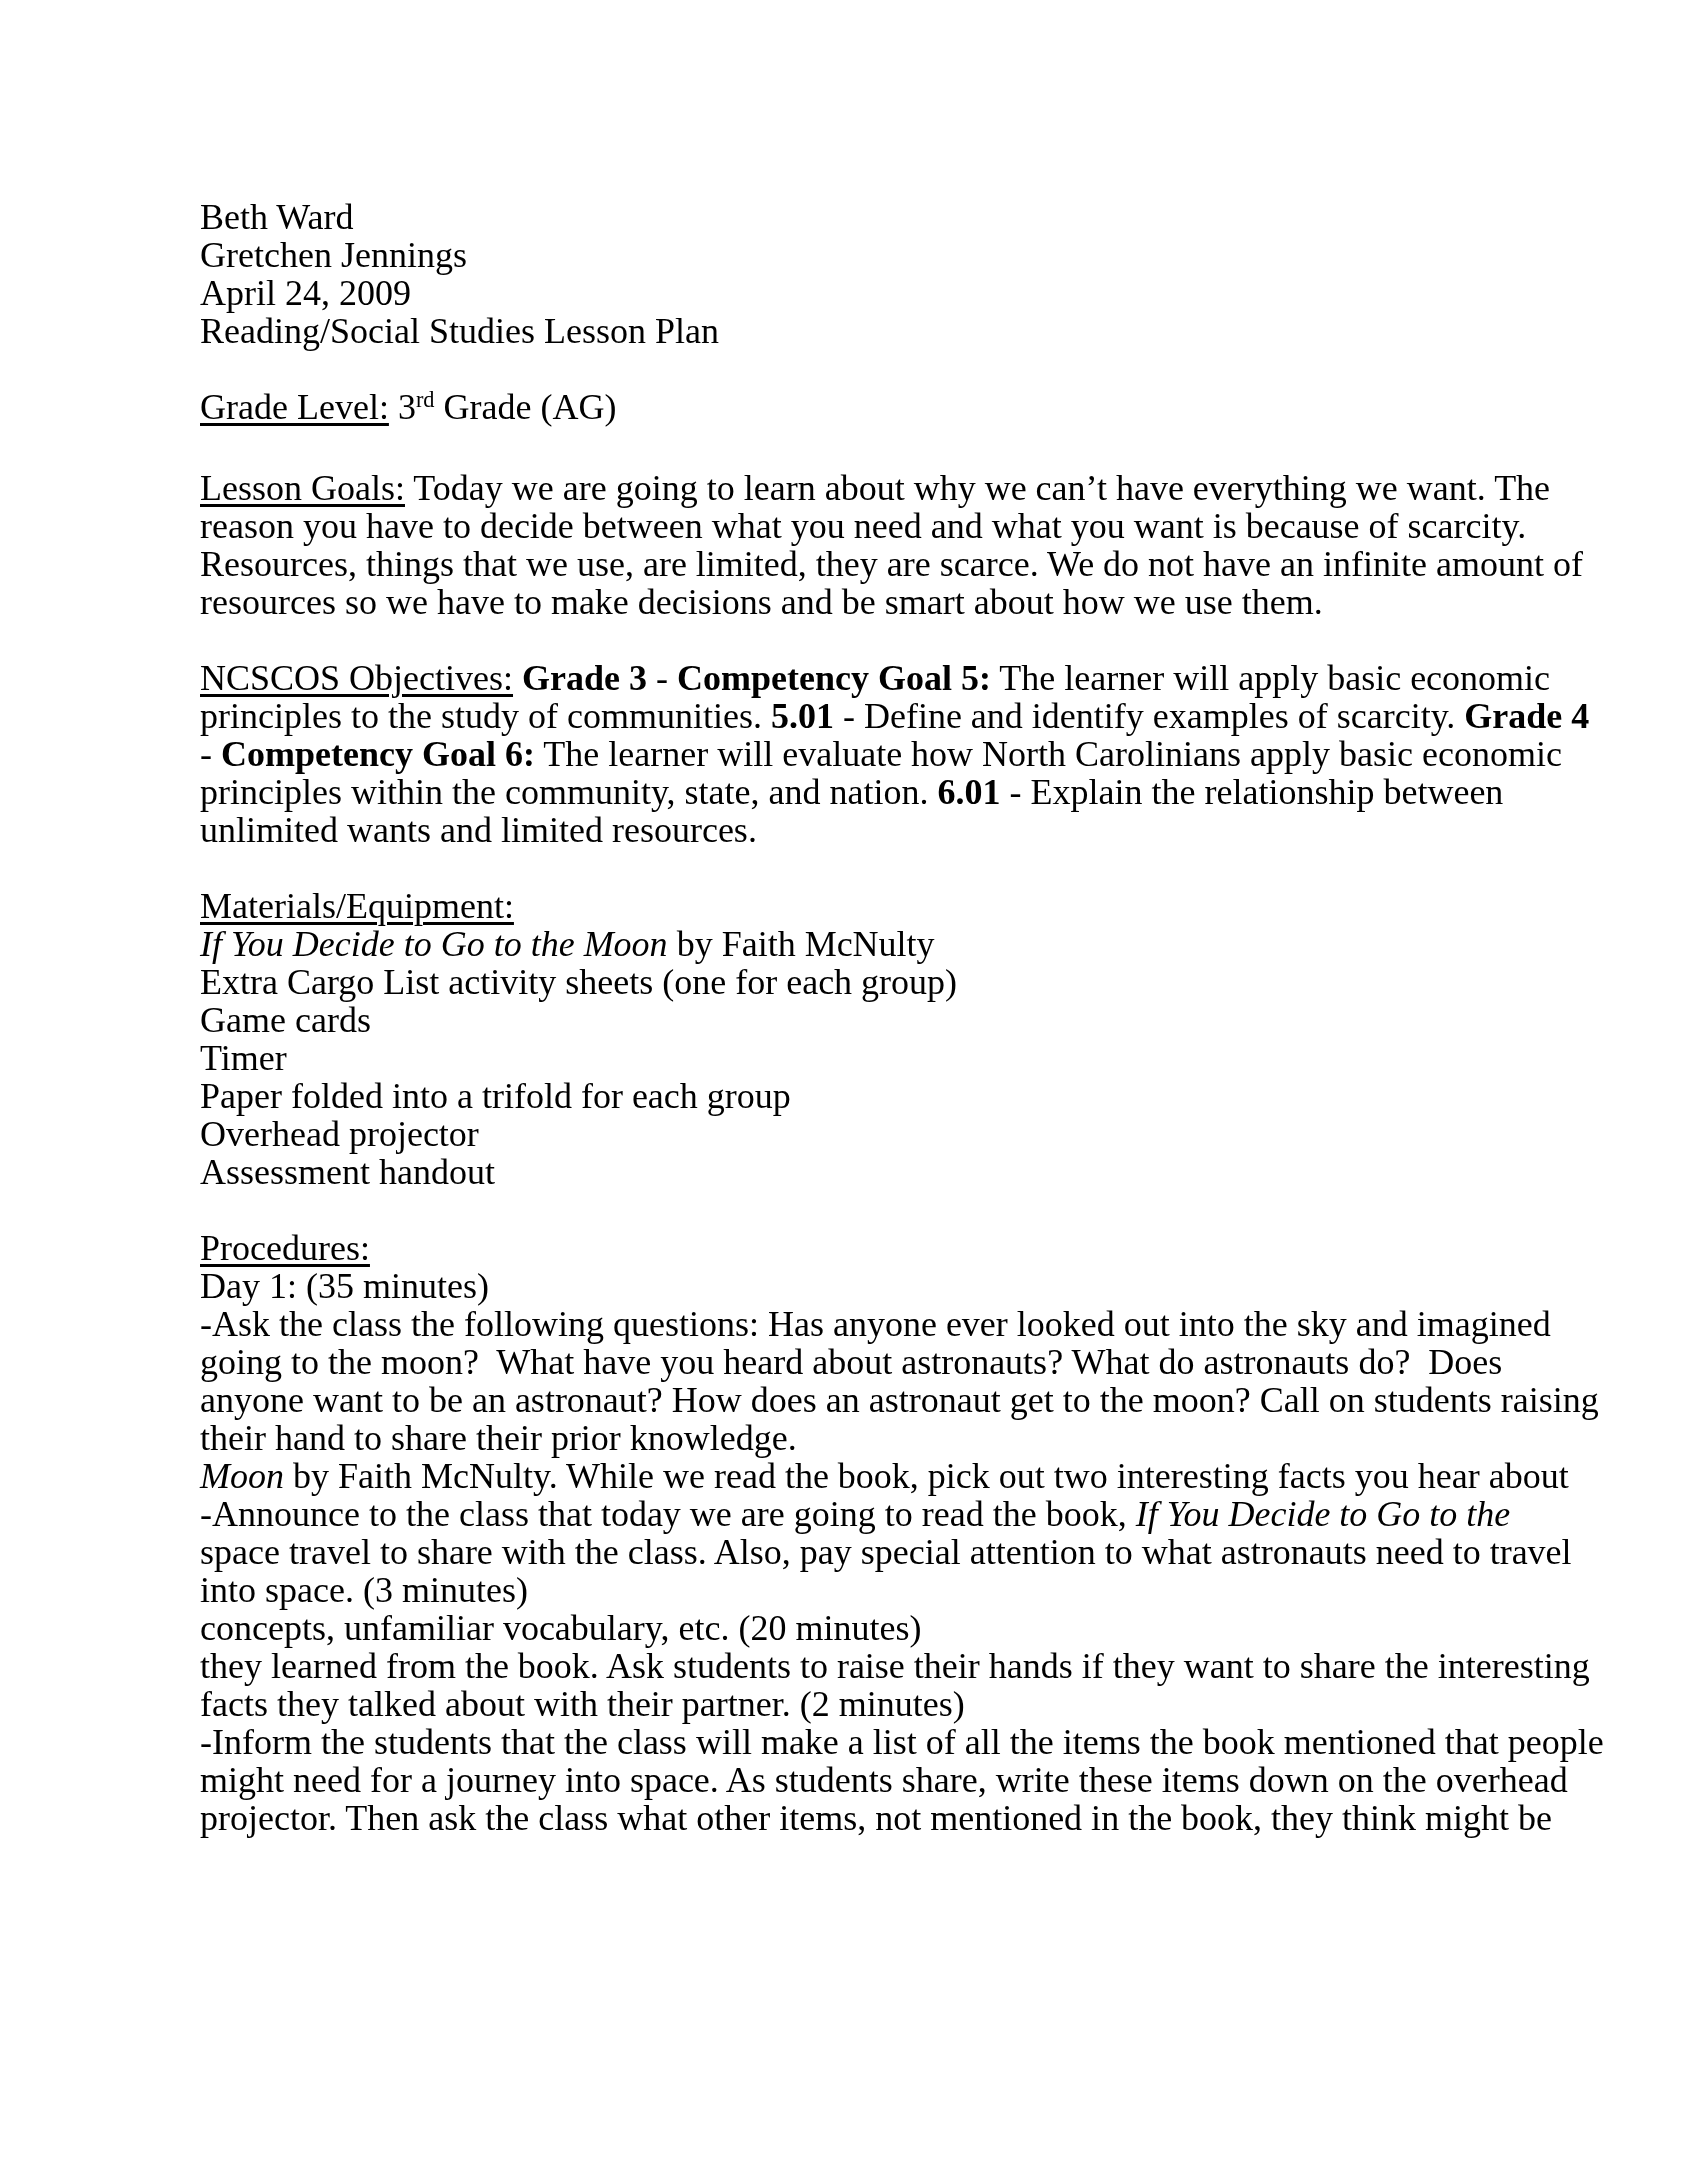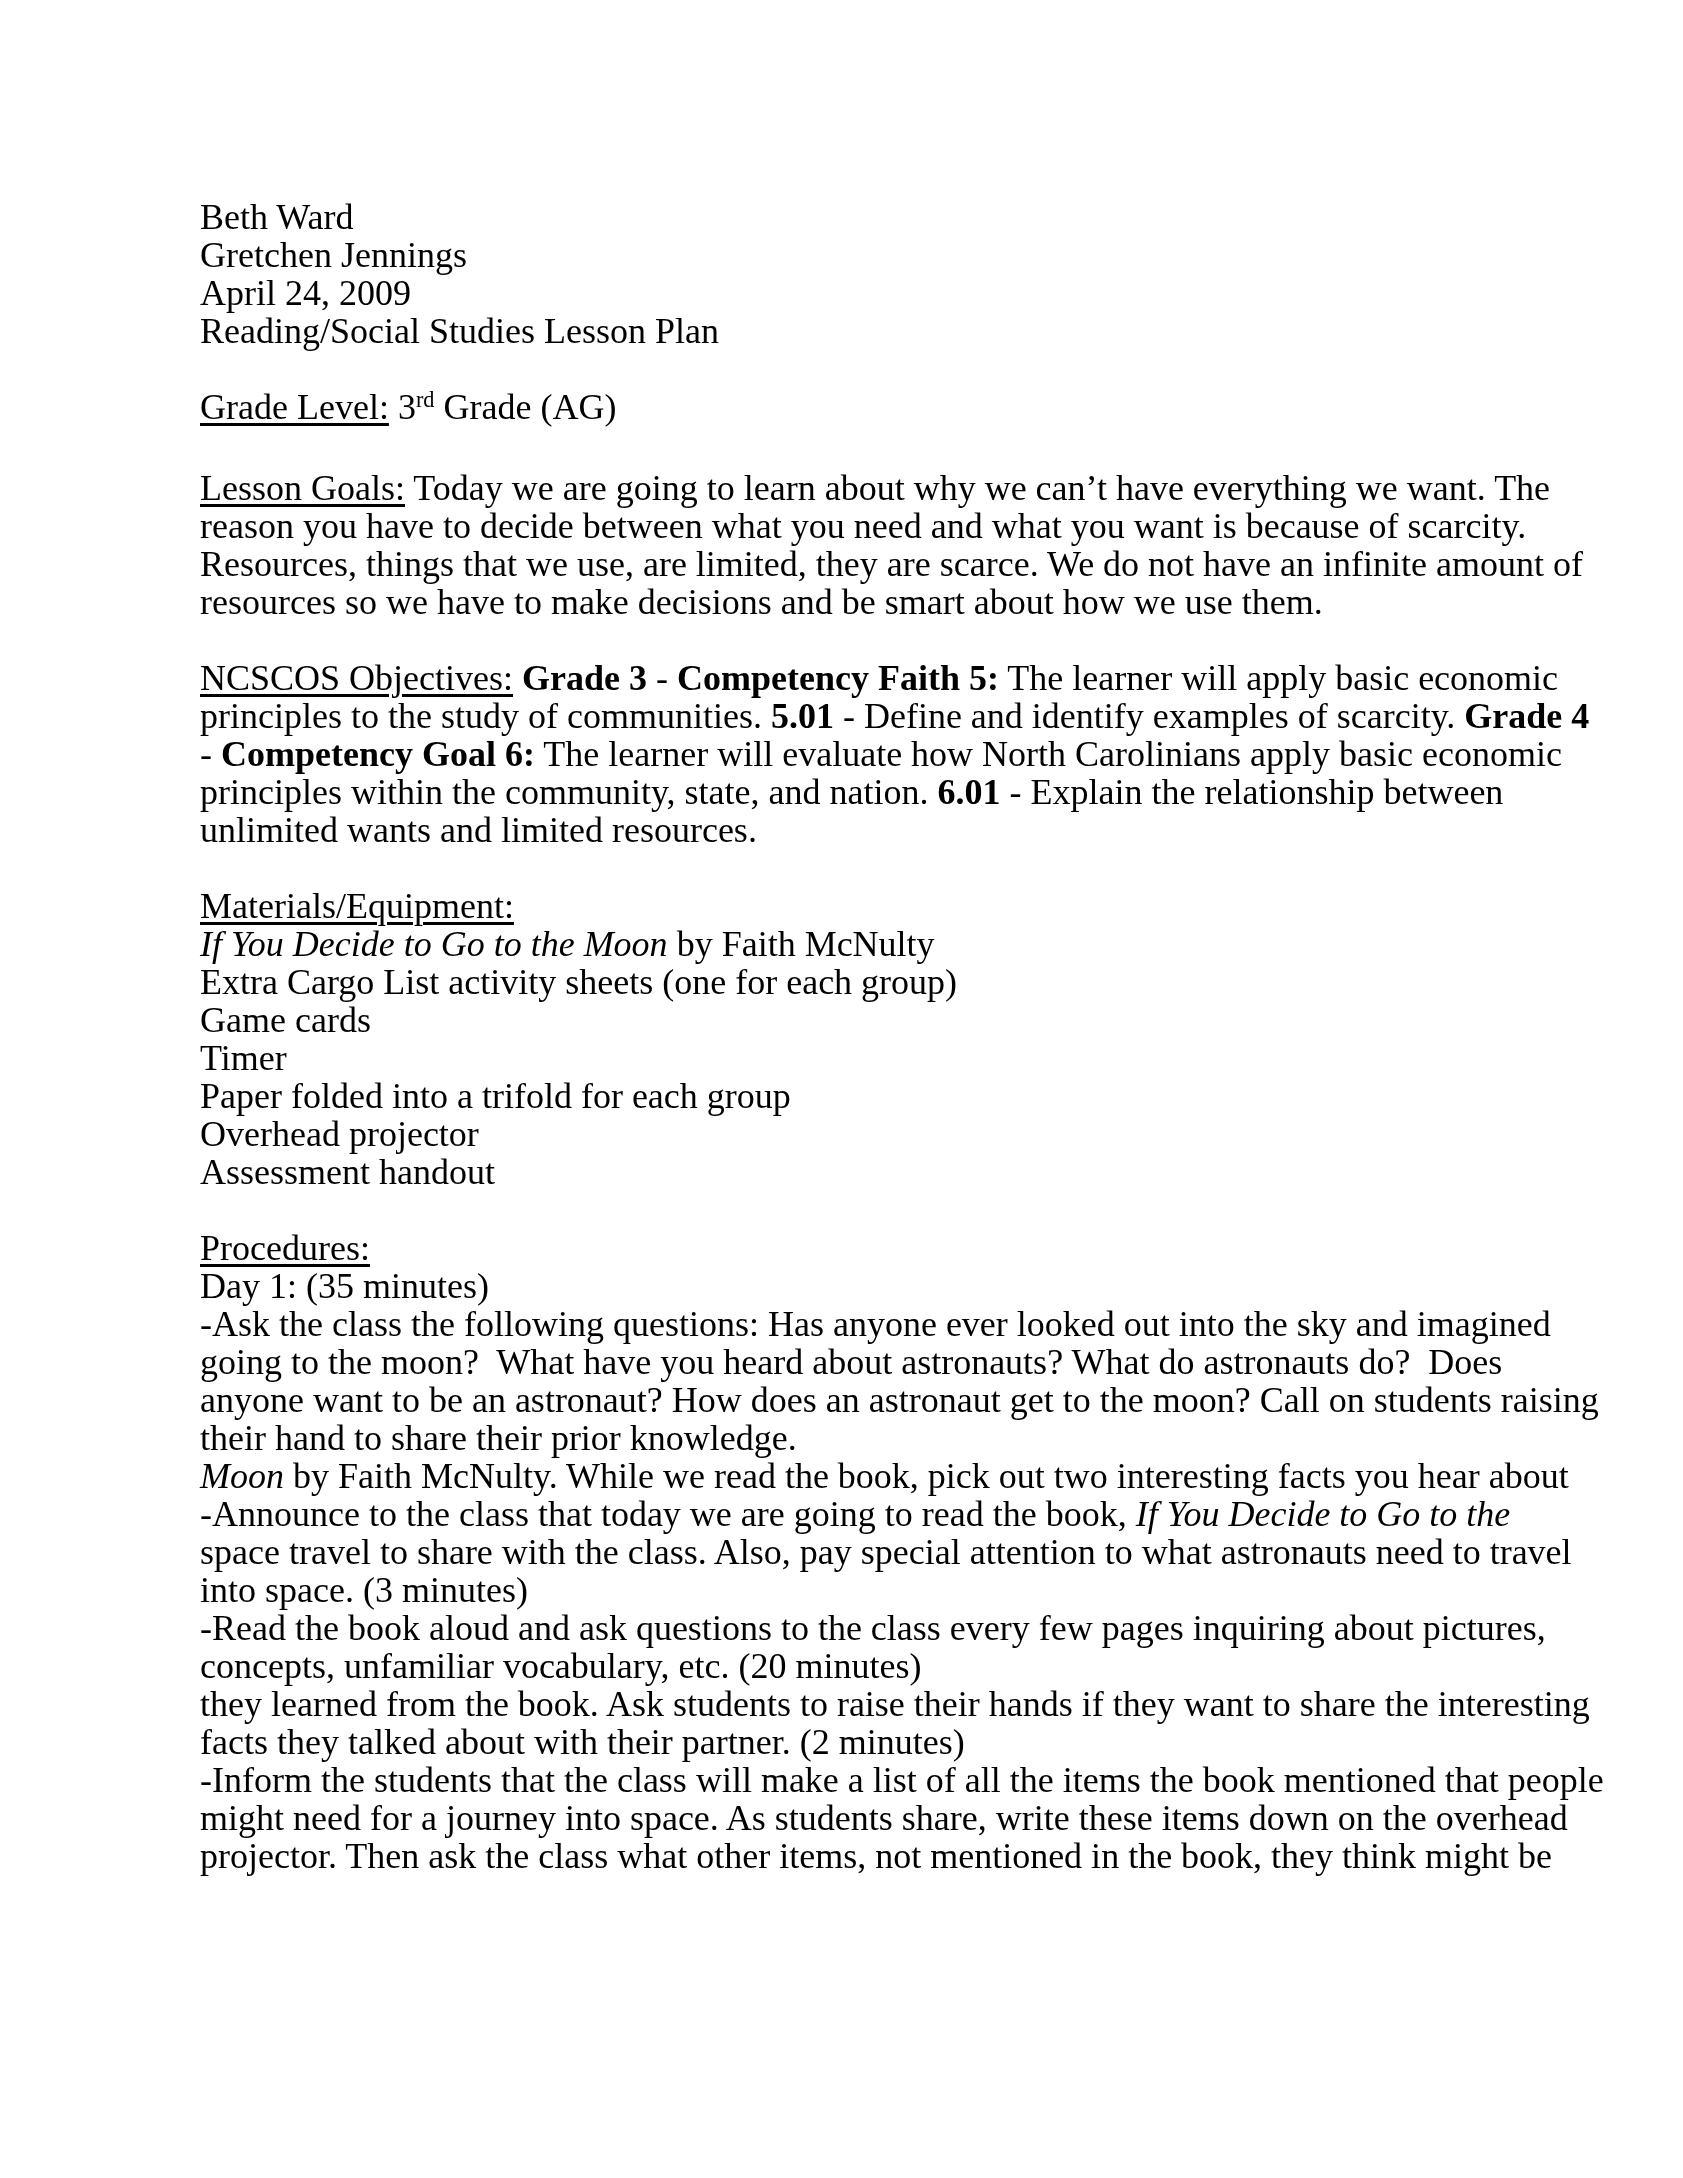--- a/index.html
+++ b/index.html
@@ -45,21 +45,21 @@
       <div class="line"><span>April 24, 2009</span></div>
       <div class="line"><span>Reading/Social Studies Lesson Plan</span></div>
       <div class="line"></div>
       <div class="line"><span class="u">Grade Level:</span><span> 3</span><span class="sup">rd</span><span> Grade (AG)</span></div>
       <div class="line"></div>
       <div class="line"><span class="u">Lesson Goals:</span><span> Today we are going to learn about why we can’t have everything we want. The</span></div>
       <div class="line"><span>reason you have to decide between what you need and what you want is because of scarcity.</span></div>
       <div class="line"><span>Resources, things that we use, are limited, they are scarce. We do not have an infinite amount of</span></div>
       <div class="line"><span>resources so we have to make decisions and be smart about how we use them.</span></div>
       <div class="line"></div>
-      <div class="line"><span class="u">NCSCOS Objectives:</span><span> </span><span class="b">Grade 3</span><span> - </span><span class="b">Competency Faith 5:</span><span> The learner will apply basic economic</span></div>
+      <div class="line"><span class="u">NCSCOS Objectives:</span><span> </span><span class="b">Grade 3</span><span> - </span><span class="b">Competency Goal 5:</span><span> The learner will apply basic economic</span></div>
       <div class="line"><span>principles to the study of communities. </span><span class="b">5.01</span><span> - Define and identify examples of scarcity. </span><span class="b">Grade 4</span></div>
       <div class="line"><span>- </span><span class="b">Competency Goal 6:</span><span> The learner will evaluate how North Carolinians apply basic economic</span></div>
       <div class="line"><span>principles within the community, state, and nation. </span><span class="b">6.01</span><span> - Explain the relationship between</span></div>
       <div class="line"><span>unlimited wants and limited resources.</span></div>
       <div class="line"></div>
       <div class="line"><span class="u">Materials/Equipment:</span></div>
       <div class="line"><span class="i">If You Decide to Go to the Moon</span><span> by Faith McNulty</span></div>
       <div class="line"><span>Extra Cargo List activity sheets (one for each group)</span></div>
       <div class="line"><span>Game cards</span></div>
       <div class="line"><span>Timer</span></div>
@@ -70,21 +70,20 @@
       <div class="line"><span class="u">Procedures:</span></div>
       <div class="line"><span>Day 1: (35 minutes)</span></div>
       <div class="line"><span>-Ask the class the following questions: Has anyone ever looked out into the sky and imagined</span></div>
       <div class="line"><span>going to the moon?  What have you heard about astronauts? What do astronauts do?  Does</span></div>
       <div class="line"><span>anyone want to be an astronaut? How does an astronaut get to the moon? Call on students raising</span></div>
       <div class="line"><span>their hand to share their prior knowledge.</span></div>
       <div class="line"><span class="i">Moon</span><span> by Faith McNulty. While we read the book, pick out two interesting facts you hear about</span></div>
       <div class="line"><span>-Announce to the class that today we are going to read the book, </span><span class="i">If You Decide to Go to the</span></div>
       <div class="line"><span>space travel to share with the class. Also, pay special attention to what astronauts need to travel</span></div>
       <div class="line"><span>into space. (3 minutes)</span></div>
-      <div class="line"><span>-Read the book aloud and ask questions to the class every few pages inquiring about pictures,</span></div>
       <div class="line"><span>concepts, unfamiliar vocabulary, etc. (20 minutes)</span></div>
       <div class="line"><span>they learned from the book. Ask students to raise their hands if they want to share the interesting</span></div>
       <div class="line"><span>facts they talked about with their partner. (2 minutes)</span></div>
       <div class="line"><span>-Inform the students that the class will make a list of all the items the book mentioned that people</span></div>
       <div class="line"><span>might need for a journey into space. As students share, write these items down on the overhead</span></div>
       <div class="line"><span>projector. Then ask the class what other items, not mentioned in the book, they think might be</span></div>
     </div>
 </div>
 
 

